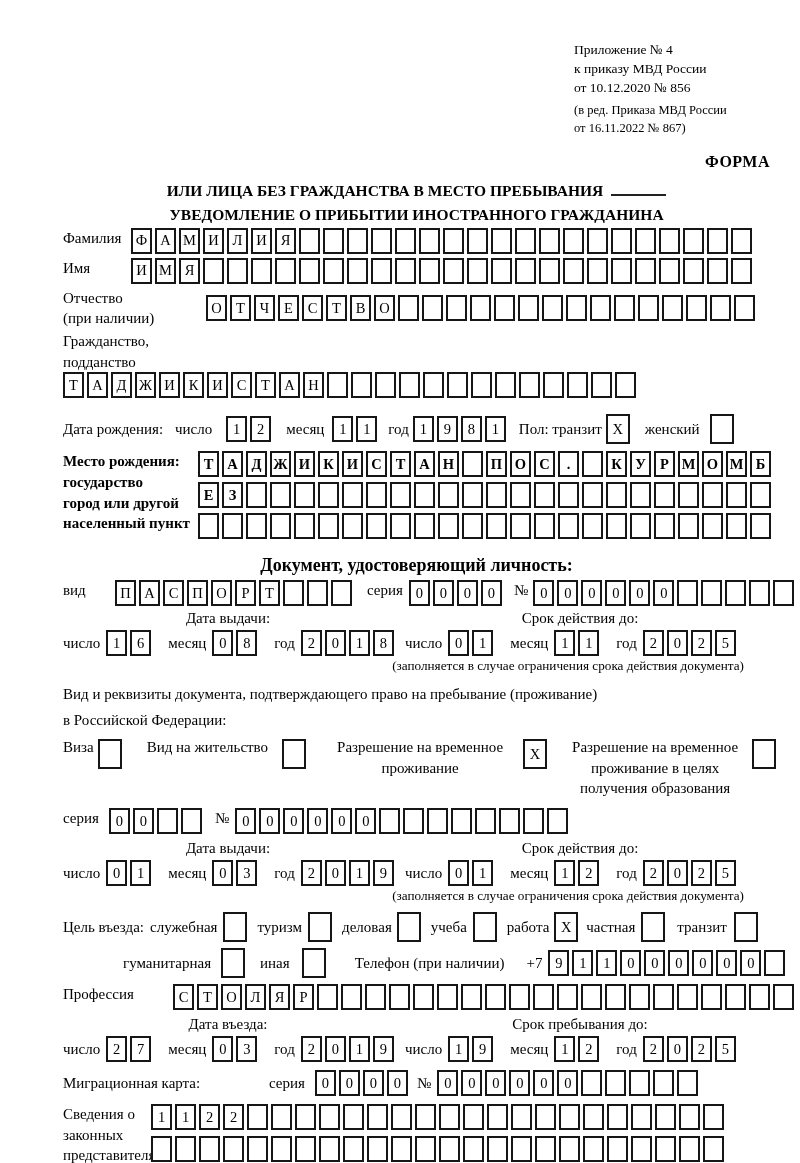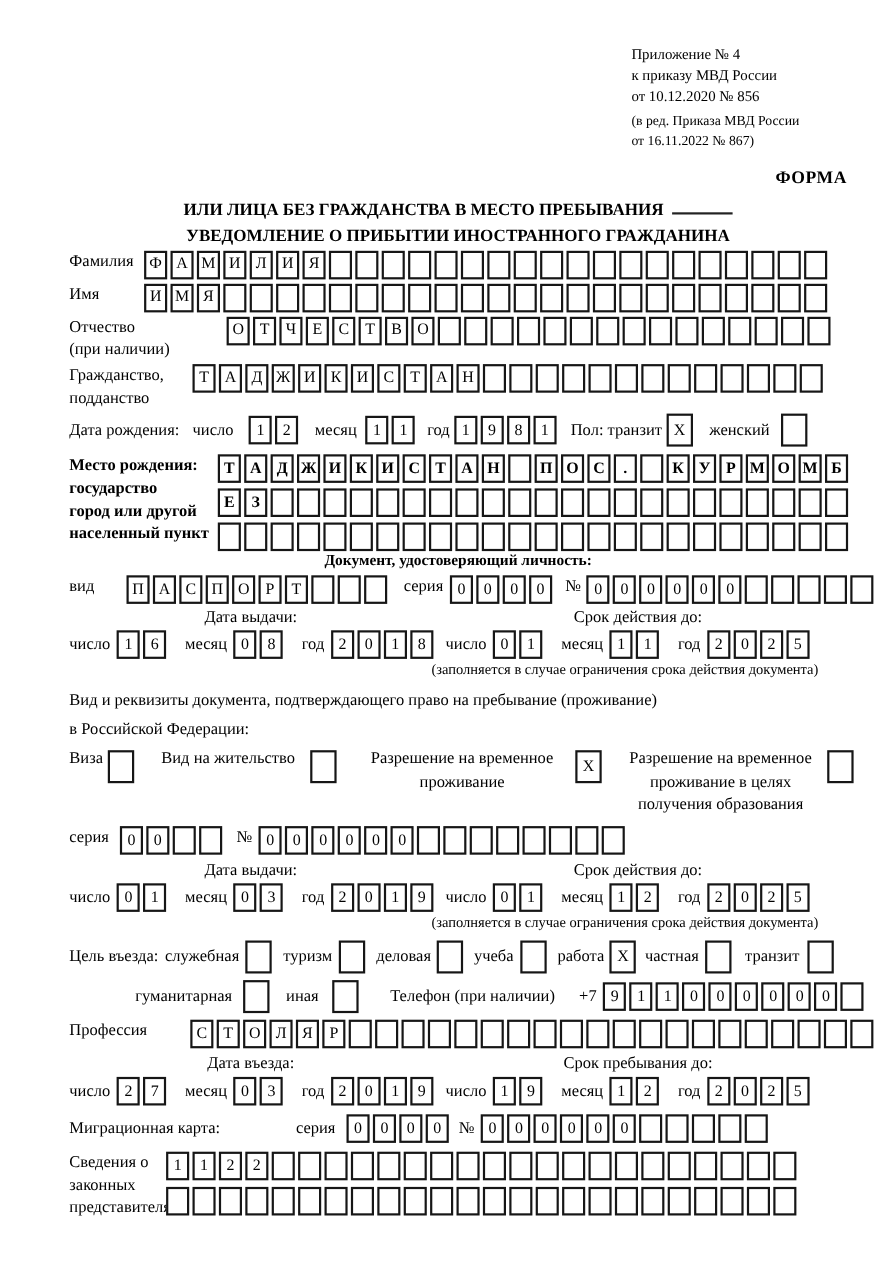--- a/index.html
+++ b/index.html
@@ -116,21 +116,21 @@
         <span class="cell"></span>
         <span class="cell"></span>
         <span class="cell"></span>
         <span class="cell"></span>
         <span class="cell"></span>
         <span class="cell"></span>
         <span class="cell"></span>
       </div>
   </div>
 
-  <div class="row" style="margin-bottom:2px;">
+  <div class="row" style="margin-bottom:2px;align-items:center;">
     <span class="lbl stack" style="width:143px">
       <span>Отчество</span>
       <span>(при наличии)</span>
     </span>
     <div class="boxes">
         <span class="cell">О</span>
         <span class="cell">Т</span>
         <span class="cell">Ч</span>
         <span class="cell">Е</span>
         <span class="cell">С</span>
@@ -148,21 +148,21 @@
         <span class="cell"></span>
         <span class="cell"></span>
         <span class="cell"></span>
         <span class="cell"></span>
         <span class="cell"></span>
         <span class="cell"></span>
         <span class="cell"></span>
       </div>
   </div>
 
-  <div class="row" style="margin-bottom:4px;">
+  <div class="row" style="margin-bottom:16px;flex-direction:column;">
     <span class="lbl stack" style="width:112px">
       <span>Гражданство,</span>
       <span>подданство</span>
     </span>
     <div class="boxes">
         <span class="cell">Т</span>
         <span class="cell">А</span>
         <span class="cell">Д</span>
         <span class="cell">Ж</span>
         <span class="cell">И</span>
@@ -299,21 +299,21 @@
           <span class="cell"></span>
           <span class="cell"></span>
           <span class="cell"></span>
           <span class="cell"></span>
           <span class="cell"></span>
           <span class="cell"></span>
         </div>
     </div>
   </div>
 
-  <div style="text-align:center;font-weight:bold;font-size:14px;margin:2px 0 4px 0;">Документ, удостоверяющий личность:</div>
+  <div style="text-align:center;font-weight:bold;font-size:18px;margin:16px 0 4px 0;">Документ, удостоверяющий личность:</div>
 
   <div class="row">
     <span class="lbl" style="width:52px">вид</span>
     <div class="boxes">
         <span class="cell">П</span>
         <span class="cell">А</span>
         <span class="cell">С</span>
         <span class="cell">П</span>
         <span class="cell">О</span>
         <span class="cell">Р</span>

